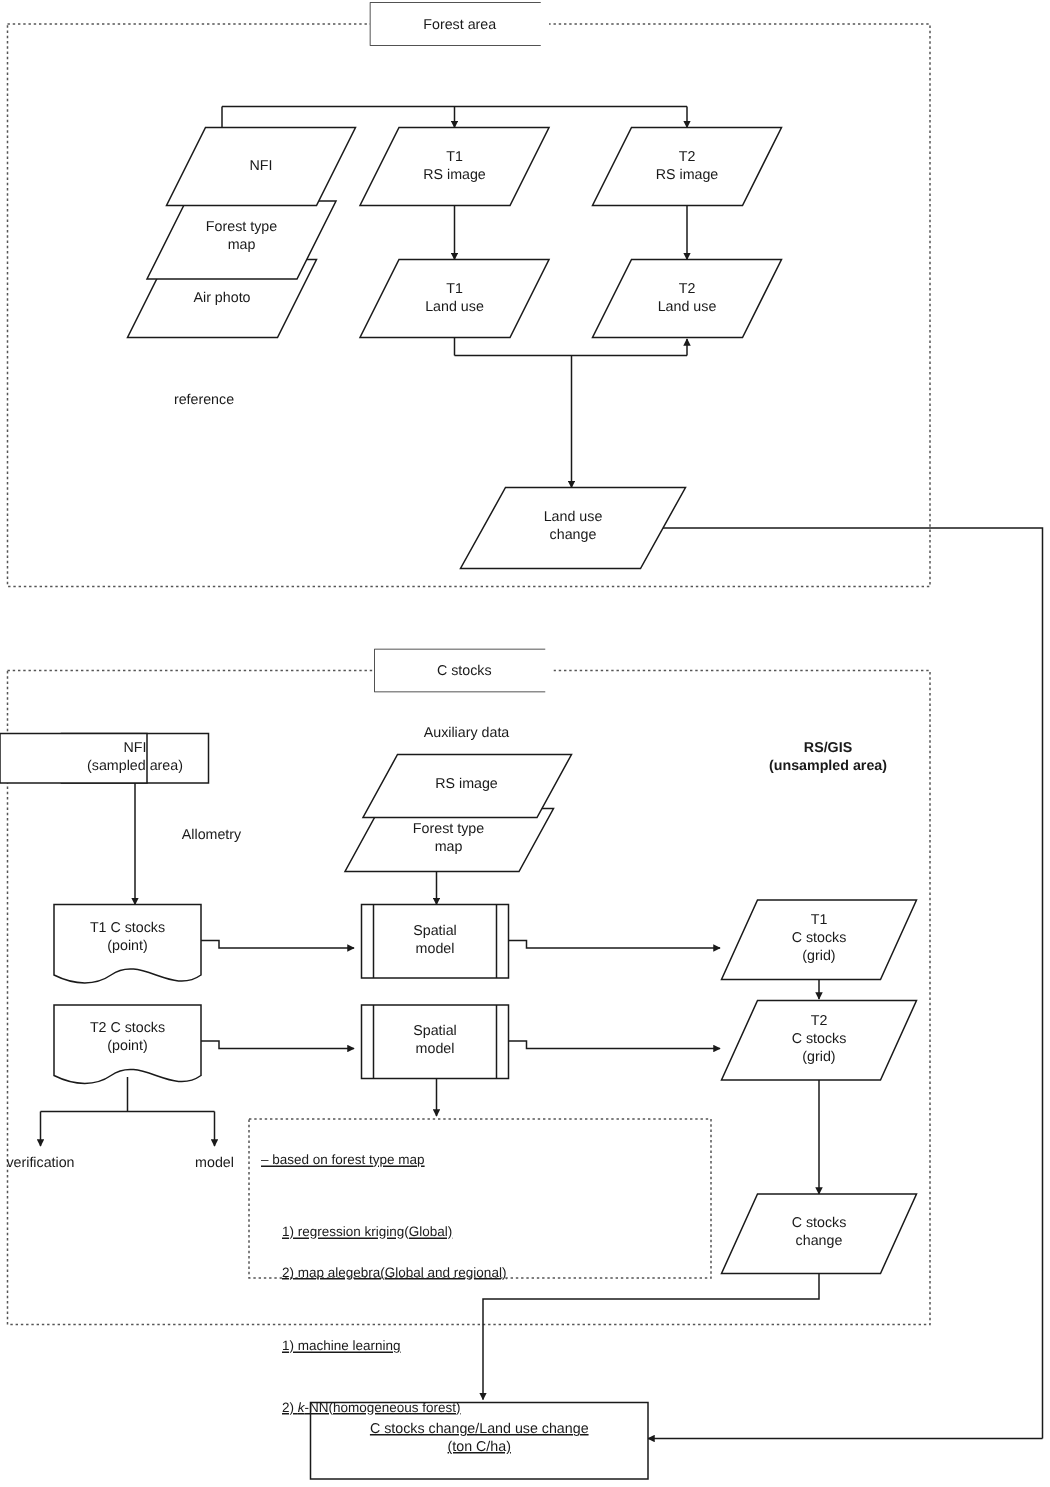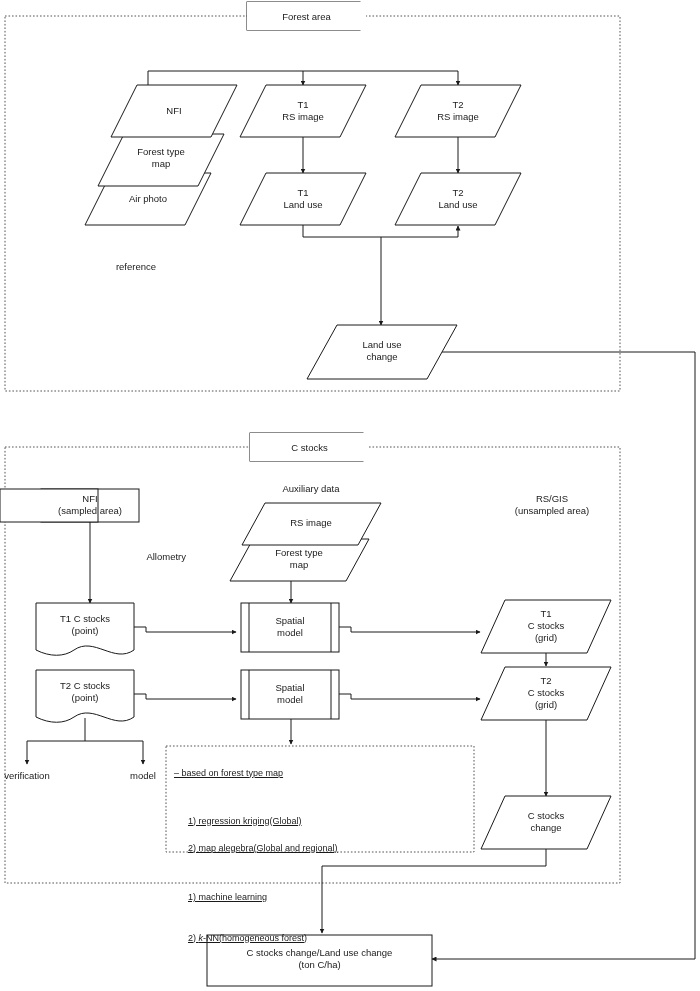--- a/index.html
+++ b/index.html
@@ -124,28 +124,28 @@
   <div class="lbl" style="left:253px;top:187px;width:100px;">T1
 Land use</div>
   <div class="lbl" style="left:408px;top:187px;width:100px;">T2
 Land use</div>
 
   <div class="lbl" style="left:322px;top:339px;width:120px;">Land use
 change</div>
 
   <div class="lbl" style="left:41px;top:493px;width:98px;">NFI
 (sampled area)</div>
-  <div class="lbl" style="left:96px;top:551px;width:90px;text-align:right;">Allometry</div>
+  <div class="lbl" style="left:96px;top:551px;width:90px;text-align:center;">Allometry</div>
 
   <div class="lbl" style="left:256px;top:483px;width:110px;">Auxiliary data</div>
   <div class="lbl" style="left:261px;top:517px;width:100px;">RS image</div>
   <div class="lbl" style="left:249px;top:547px;width:100px;">Forest type
 map</div>
 
-  <div class="lbl" style="left:503px;top:493px;width:98px;">RS/GIS
+  <div class="lbl" style="left:503px;top:493px;width:98px;font-weight:bold;">RS/GIS
 (unsampled area)</div>
 
   <div class="lbl" style="left:36px;top:613px;width:98px;">T1 C stocks
 (point)</div>
   <div class="lbl" style="left:36px;top:680px;width:98px;">T2 C stocks
 (point)</div>
 
   <div class="lbl" style="left:241px;top:615px;width:98px;">Spatial
 model</div>
   <div class="lbl" style="left:241px;top:682px;width:98px;">Spatial
@@ -167,16 +167,16 @@
     <div>– based on forest type map</div>
     <div style="padding-left:14px;margin-top:21px;">1) regression kriging(Global)</div>
     <div style="padding-left:14px;">2) map alegebra(Global and regional)</div>
     <div style="height:9px;"></div>
     <div style="padding-left:14px;">1) machine learning</div>
     <div style="padding-left:14px;">
       <span>2) </span><span class="ital">k</span><span>-NN(homogeneous forest)</span>
     </div>
   </div>
 
-  <div class="lbl" style="left:207px;top:947px;width:225px;">C stocks change/Land use change
+  <div class="lbl" style="left:207px;top:947px;width:225px;text-decoration:underline;">C stocks change/Land use change
 (ton C/ha)</div>
 
 </div>
 
 </body></html>

